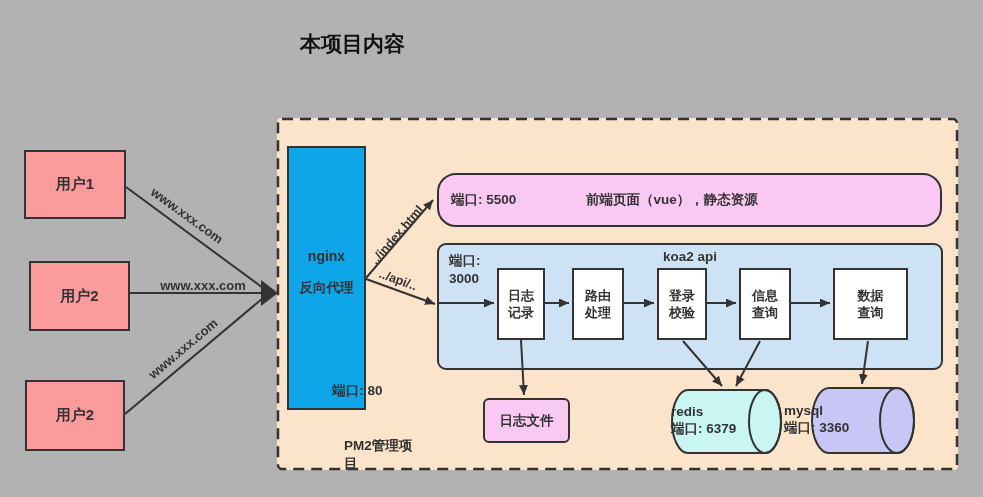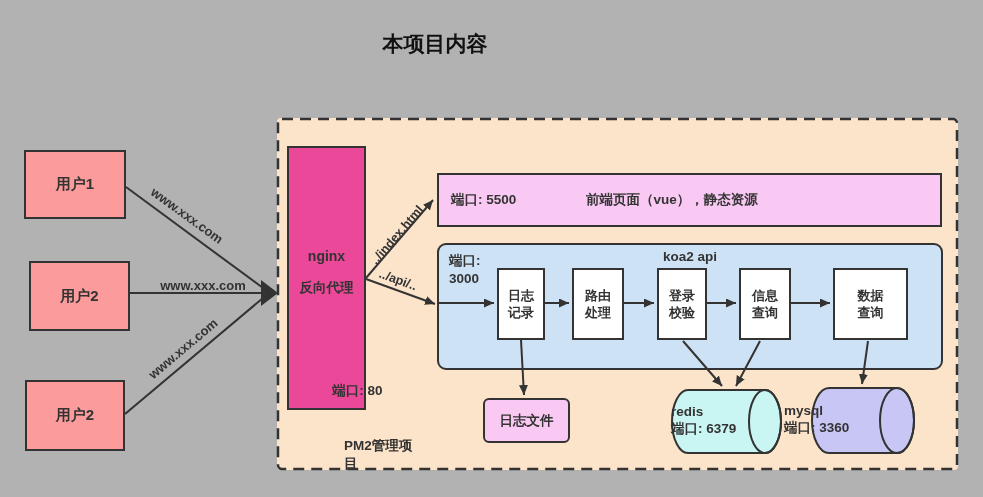--- a/index.html
+++ b/index.html
@@ -11,42 +11,42 @@
   }
   .abs{position:absolute;box-sizing:border-box;}
   .box{
     position:absolute;box-sizing:border-box;
     border:2px solid #333;
     display:flex;align-items:center;justify-content:center;
     text-align:center;
   }
   .title{
     position:absolute;left:300px;top:30px;width:270px;
-    text-align:center;font-size:21px;color:#111;
+    font-size:21px;color:#111;
   }
   
   .user{background:#fb9b9b;font-size:15px;}
   .user1{left:24px;top:150px;width:102px;height:69px;}
   .user2{left:29px;top:261px;width:101px;height:70px;}
   .user3{left:25px;top:380px;width:100px;height:71px;}
   
   .server-container{
     left:277px;top:118px;width:681px;height:352px;
     background:#fce4cb;border-radius:4px;
   }
   .server-title{left:521px;top:140px;width:200px;text-align:center;font-size:13.5px;}
   .pm2-label{left:300px;top:437px;width:120px;font-size:13.5px;padding-left:44px;}
   
-  .nginx{left:287px;top:146px;width:79px;height:264px;background:#ec4899;}
+  .nginx{left:287px;top:146px;width:79px;height:264px;background:#0ea5e9;}
   .nginx span{position:absolute;left:0;width:100%;text-align:center;}
   .nginx .n-name{top:100px;font-size:14px;}
   .nginx .n-role{top:131px;font-size:13.5px;}
   .nginx .n-port{top:234px;font-size:13.5px;padding-left:31px;}
   
-  .frontend{left:437px;top:173px;width:505px;height:54px;background:#f9c9f3;}
+  .frontend{left:437px;top:173px;width:505px;height:54px;background:#f9c9f3;border-radius:19px;}
   .frontend .f-port{position:absolute;left:12px;top:0;height:100%;display:flex;align-items:center;font-size:13.5px;}
   .frontend .f-desc{position:absolute;left:0;top:0;width:466px;height:100%;display:flex;align-items:center;justify-content:center;font-size:13.5px;}
   
   .koa{left:437px;top:243px;width:506px;height:127px;background:#cde2f4;border-radius:9px;}
   .koa-title{position:absolute;left:0;top:4px;width:100%;text-align:center;font-size:13.5px;}
   .koa-port{position:absolute;left:10px;top:7px;font-size:13.5px;line-height:18px;text-align:left;}
   .step{background:#fff;font-size:13px;line-height:17px;border-radius:0;}
   .step{top:268px;height:72px;}
   .step1{left:497px;width:48px;}
   .step2{left:572px;width:52px;}

